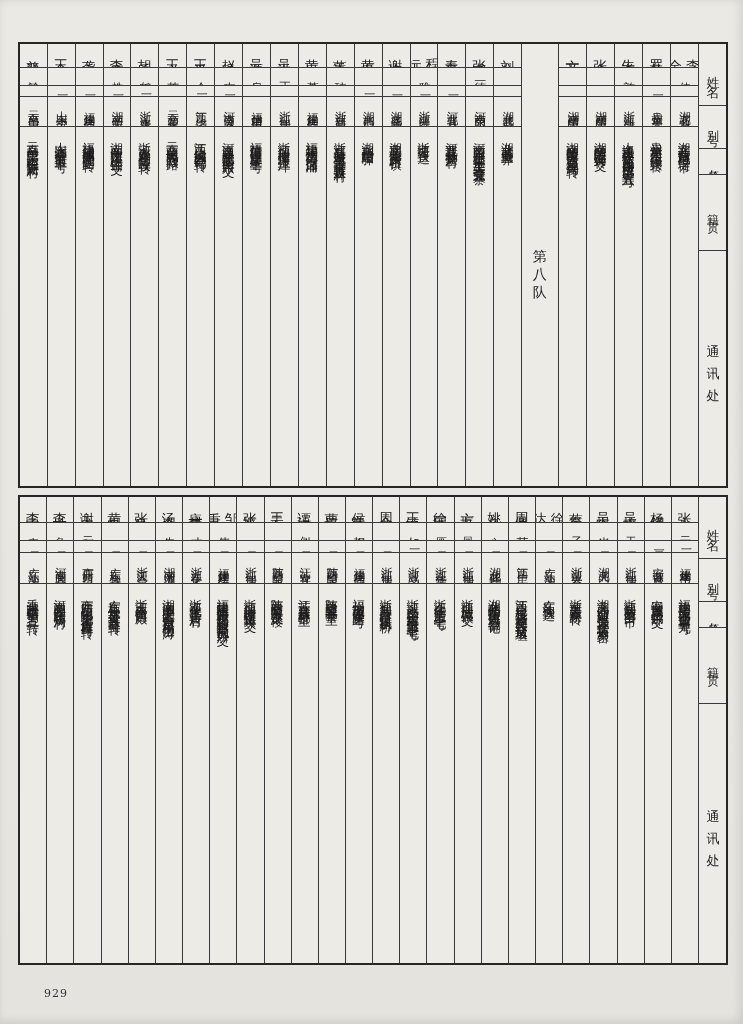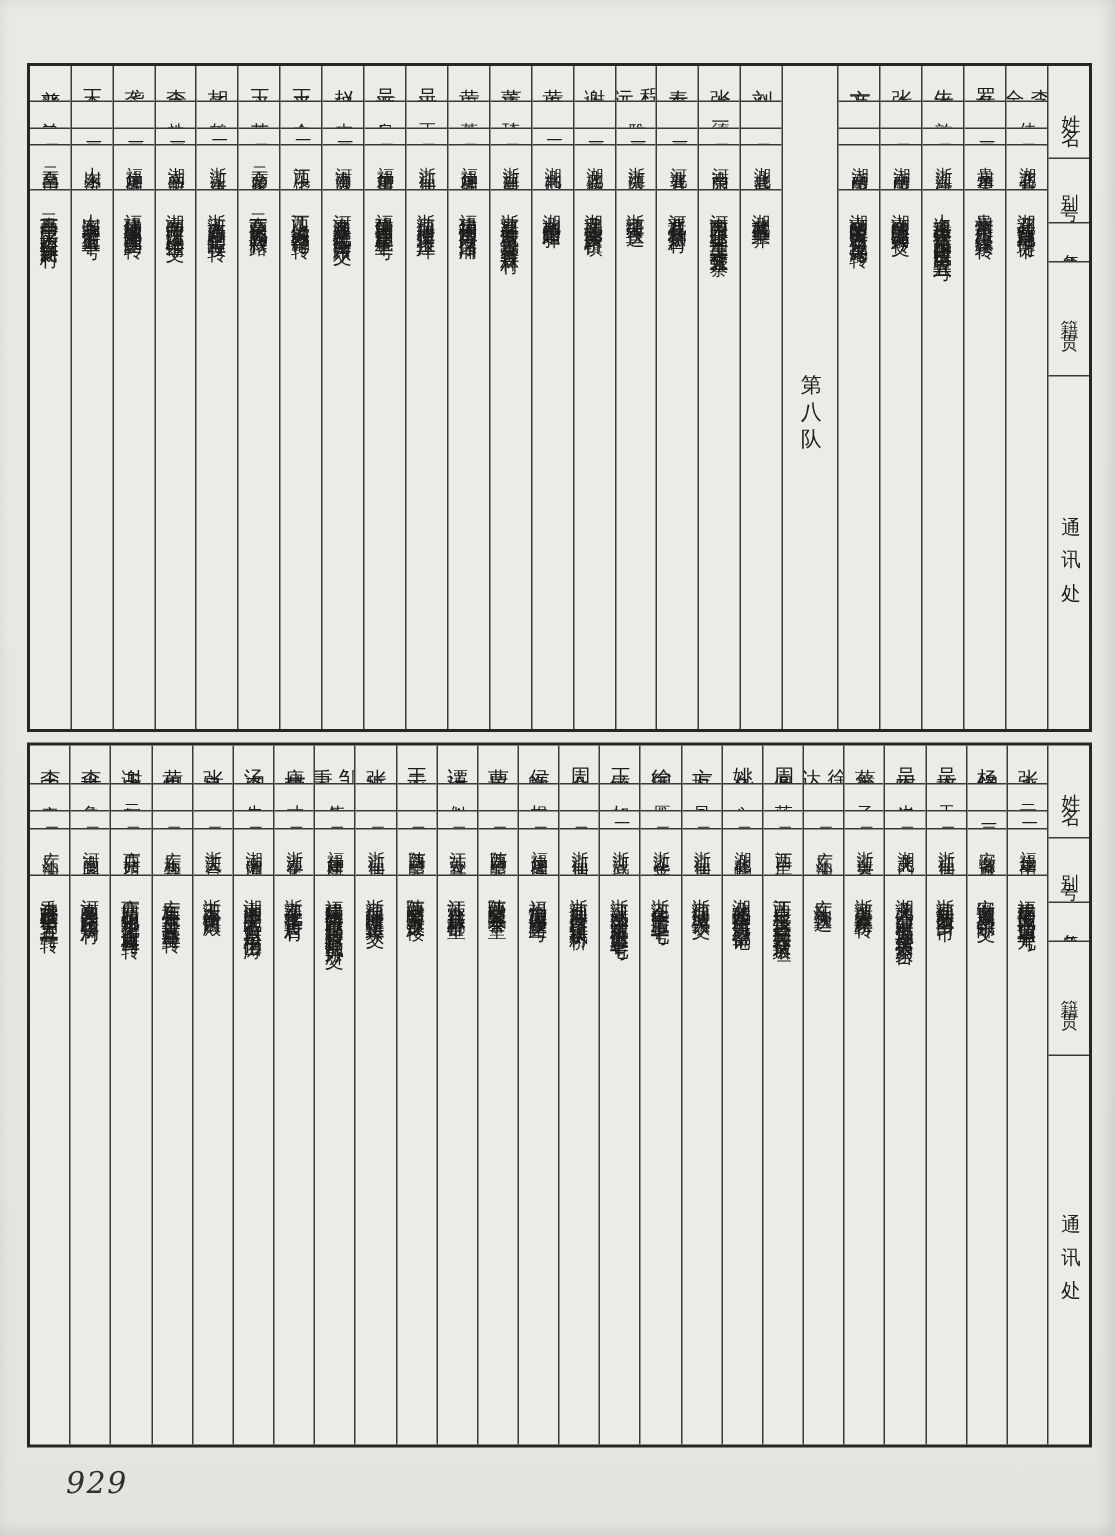--- a/index.html
+++ b/index.html
@@ -62,21 +62,21 @@
   .h-age    { font-size:11px; letter-spacing:1px; }
   .h-origin { font-size:12px; letter-spacing:9px; }
   .h-address{ font-size:13px; letter-spacing:22px; }
 
   .divider-cell { flex:1 1 auto; display:flex; align-items:center; justify-content:center; }
   .v-divider { font-size:14px; letter-spacing:18px; }
 
   .page-number {
     position:absolute; left:44px; bottom:24px;
     font-family:"DejaVu Serif", serif;
-    font-size:20px; color:#30302e; letter-spacing:1px;font-style:italic;
+    font-size:11px; color:#30302e; letter-spacing:1px;
   }
 </style>
 </head>
 <body>
 
 <div class="sheet">
   <div class="table table-top">
   <div class="col header-col">
     <div class="cell r-name">
           <span class="vtext h-name">姓名</span>

